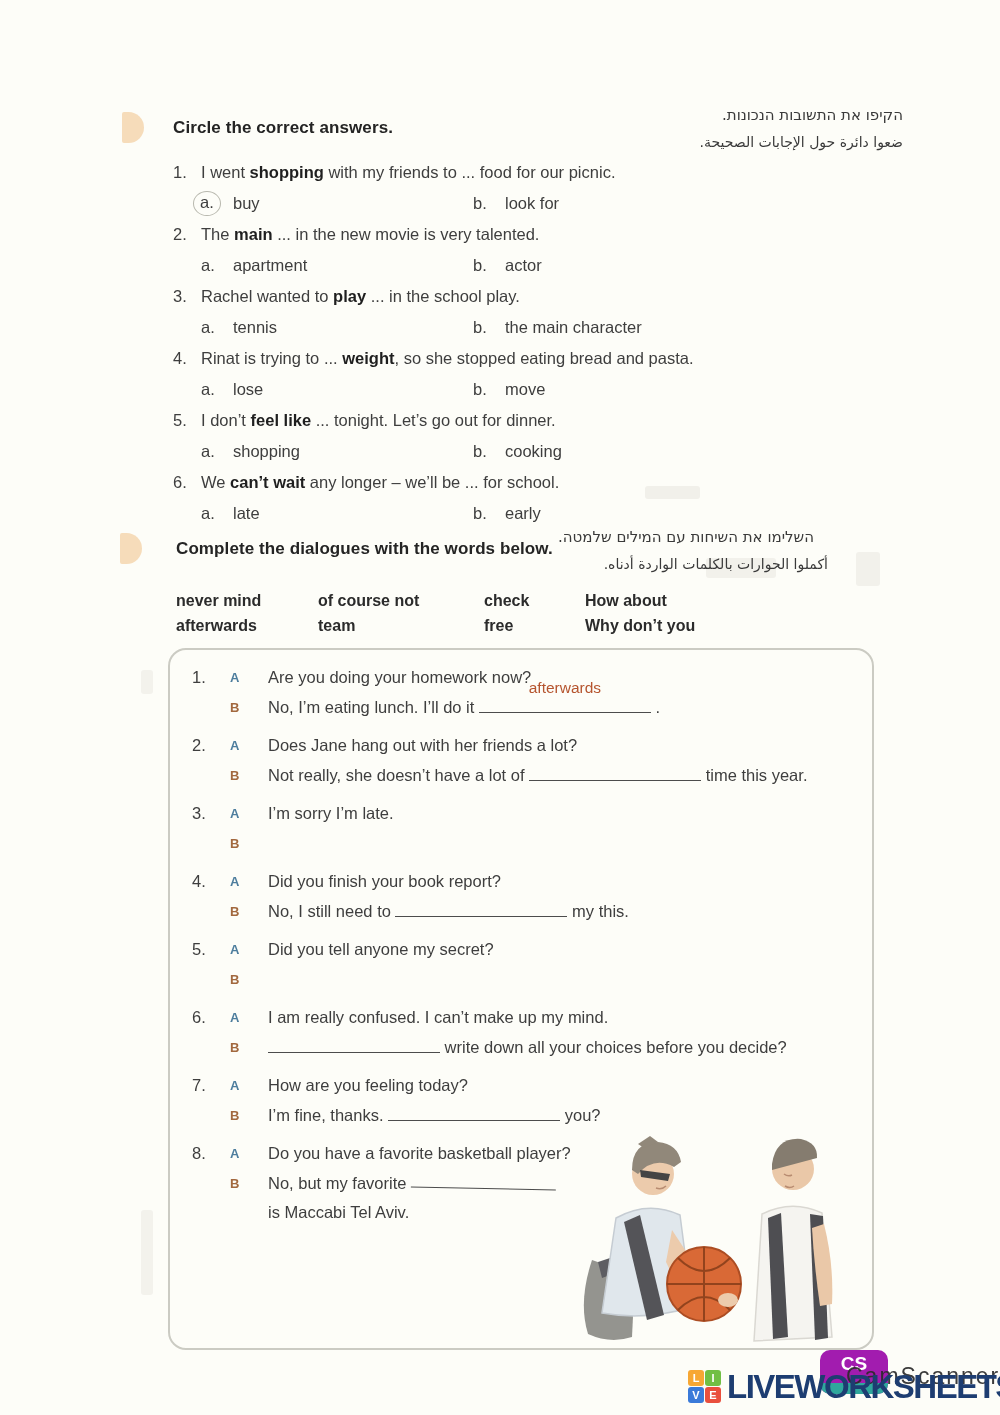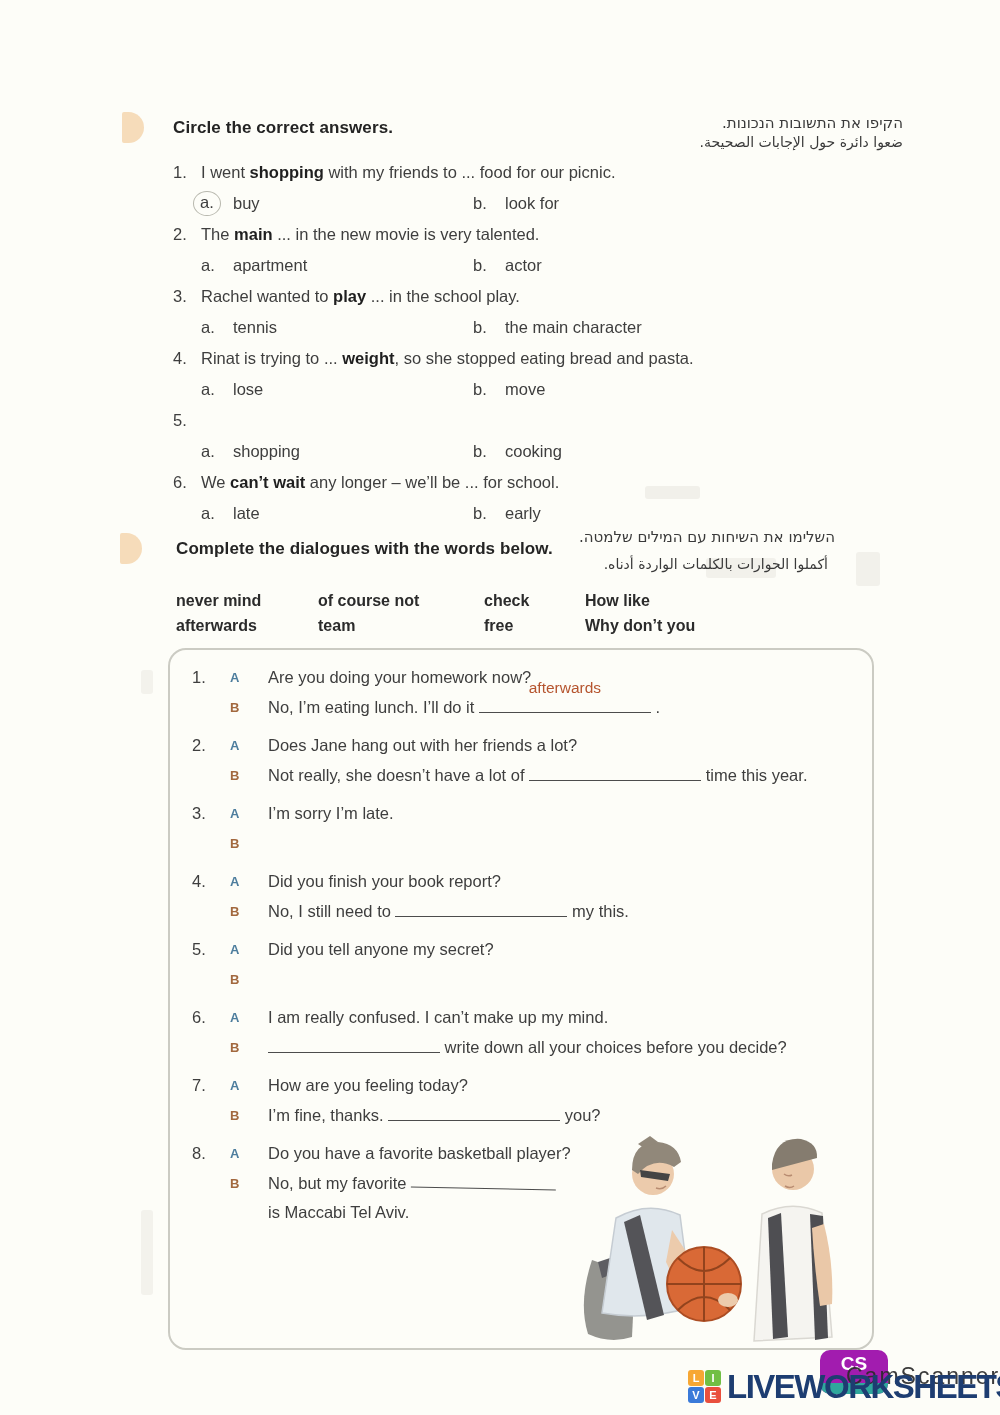--- a/index.html
+++ b/index.html
@@ -68,21 +68,21 @@
 <div class="page">
 
   <div class="art" style="left:645px;top:486px;width:55px;height:13px;background:#f1f0ea;"></div>
   <div class="art" style="left:706px;top:558px;width:70px;height:20px;background:#f2f1eb;"></div>
   <div class="art" style="left:856px;top:552px;width:24px;height:34px;background:#f2f1eb;"></div>
   <div class="art" style="left:141px;top:670px;width:12px;height:24px;background:#f3f2ec;"></div>
   <div class="art" style="left:141px;top:1210px;width:12px;height:85px;background:#f3f2ec;"></div>
 
   <div class="marker" style="left:122px;top:112px;"></div>
   <div class="sec-title" style="left:173px;top:118px;">Circle the correct answers.</div>
-  <div class="instr-he rtl" style="right:97px;top:114px;">הקיפו את התשובות הנכונות.</div>
+  <div class="instr-he rtl" style="right:97px;top:106px;">הקיפו את התשובות הנכונות.</div>
   <div class="instr-ar rtl" style="right:97px;top:134px;">ضعوا دائرة حول الإجابات الصحيحة.</div>
 
   <div id="questions" class="questions">
       <div class="q">
         <div class="q-line">
           <span class="q-num">1.</span>
           <span class="q-text">I went <b>shopping</b> with my friends to ... food for our picnic.</span>
         </div>
         <div class="q-opts">
           <span class="opt opt-a">
@@ -139,20 +139,21 @@
           </span>
           <span class="opt opt-b">
             <span class="opt-letter">b.</span>
             <span>move</span>
           </span>
         </div>
       </div>
       <div class="q">
         <div class="q-line">
           <span class="q-num">5.</span>
+          <span class="q-text">I don’t <b>feel like</b> ... tonight. Let’s go out for dinner.</span>
         </div>
         <div class="q-opts">
           <span class="opt opt-a">
             <span class="opt-letter">a.</span>
             <span>shopping</span>
           </span>
           <span class="opt opt-b">
             <span class="opt-letter">b.</span>
             <span>cooking</span>
           </span>
@@ -171,38 +172,38 @@
           <span class="opt opt-b">
             <span class="opt-letter">b.</span>
             <span>early</span>
           </span>
         </div>
       </div>
     </div>
 
   <div class="marker" style="left:120px;top:533px;"></div>
   <div class="sec-title" style="left:176px;top:539px;">Complete the dialogues with the words below.</div>
-  <div class="instr-he rtl" style="right:165px;top:528px;">השלימו את השיחות עם המילים שלמטה.</div>
+  <div class="instr-he rtl" style="right:186px;top:528px;">השלימו את השיחות עם המילים שלמטה.</div>
   <div class="instr-ar rtl" style="right:172px;top:556px;">أكملوا الحوارات بالكلمات الواردة أدناه.</div>
 
   <div id="wordbank" class="wordbank">
       <div class="wb-col">
         <div>never mind</div>
         <div>afterwards</div>
       </div>
       <div class="wb-col">
         <div>of course not</div>
         <div>team</div>
       </div>
       <div class="wb-col">
         <div>check</div>
         <div>free</div>
       </div>
       <div class="wb-col">
-        <div>How like</div>
+        <div>How about</div>
         <div>Why don’t you</div>
       </div>
     </div>
 
   <div class="panel">
     <div id="dialogues" class="dialogues">
         <div class="dlg">
           <div class="dlg-line">
             <span class="dlg-num">1.</span>
             <span class="spk" style="color:#4d7d9d">A</span>

